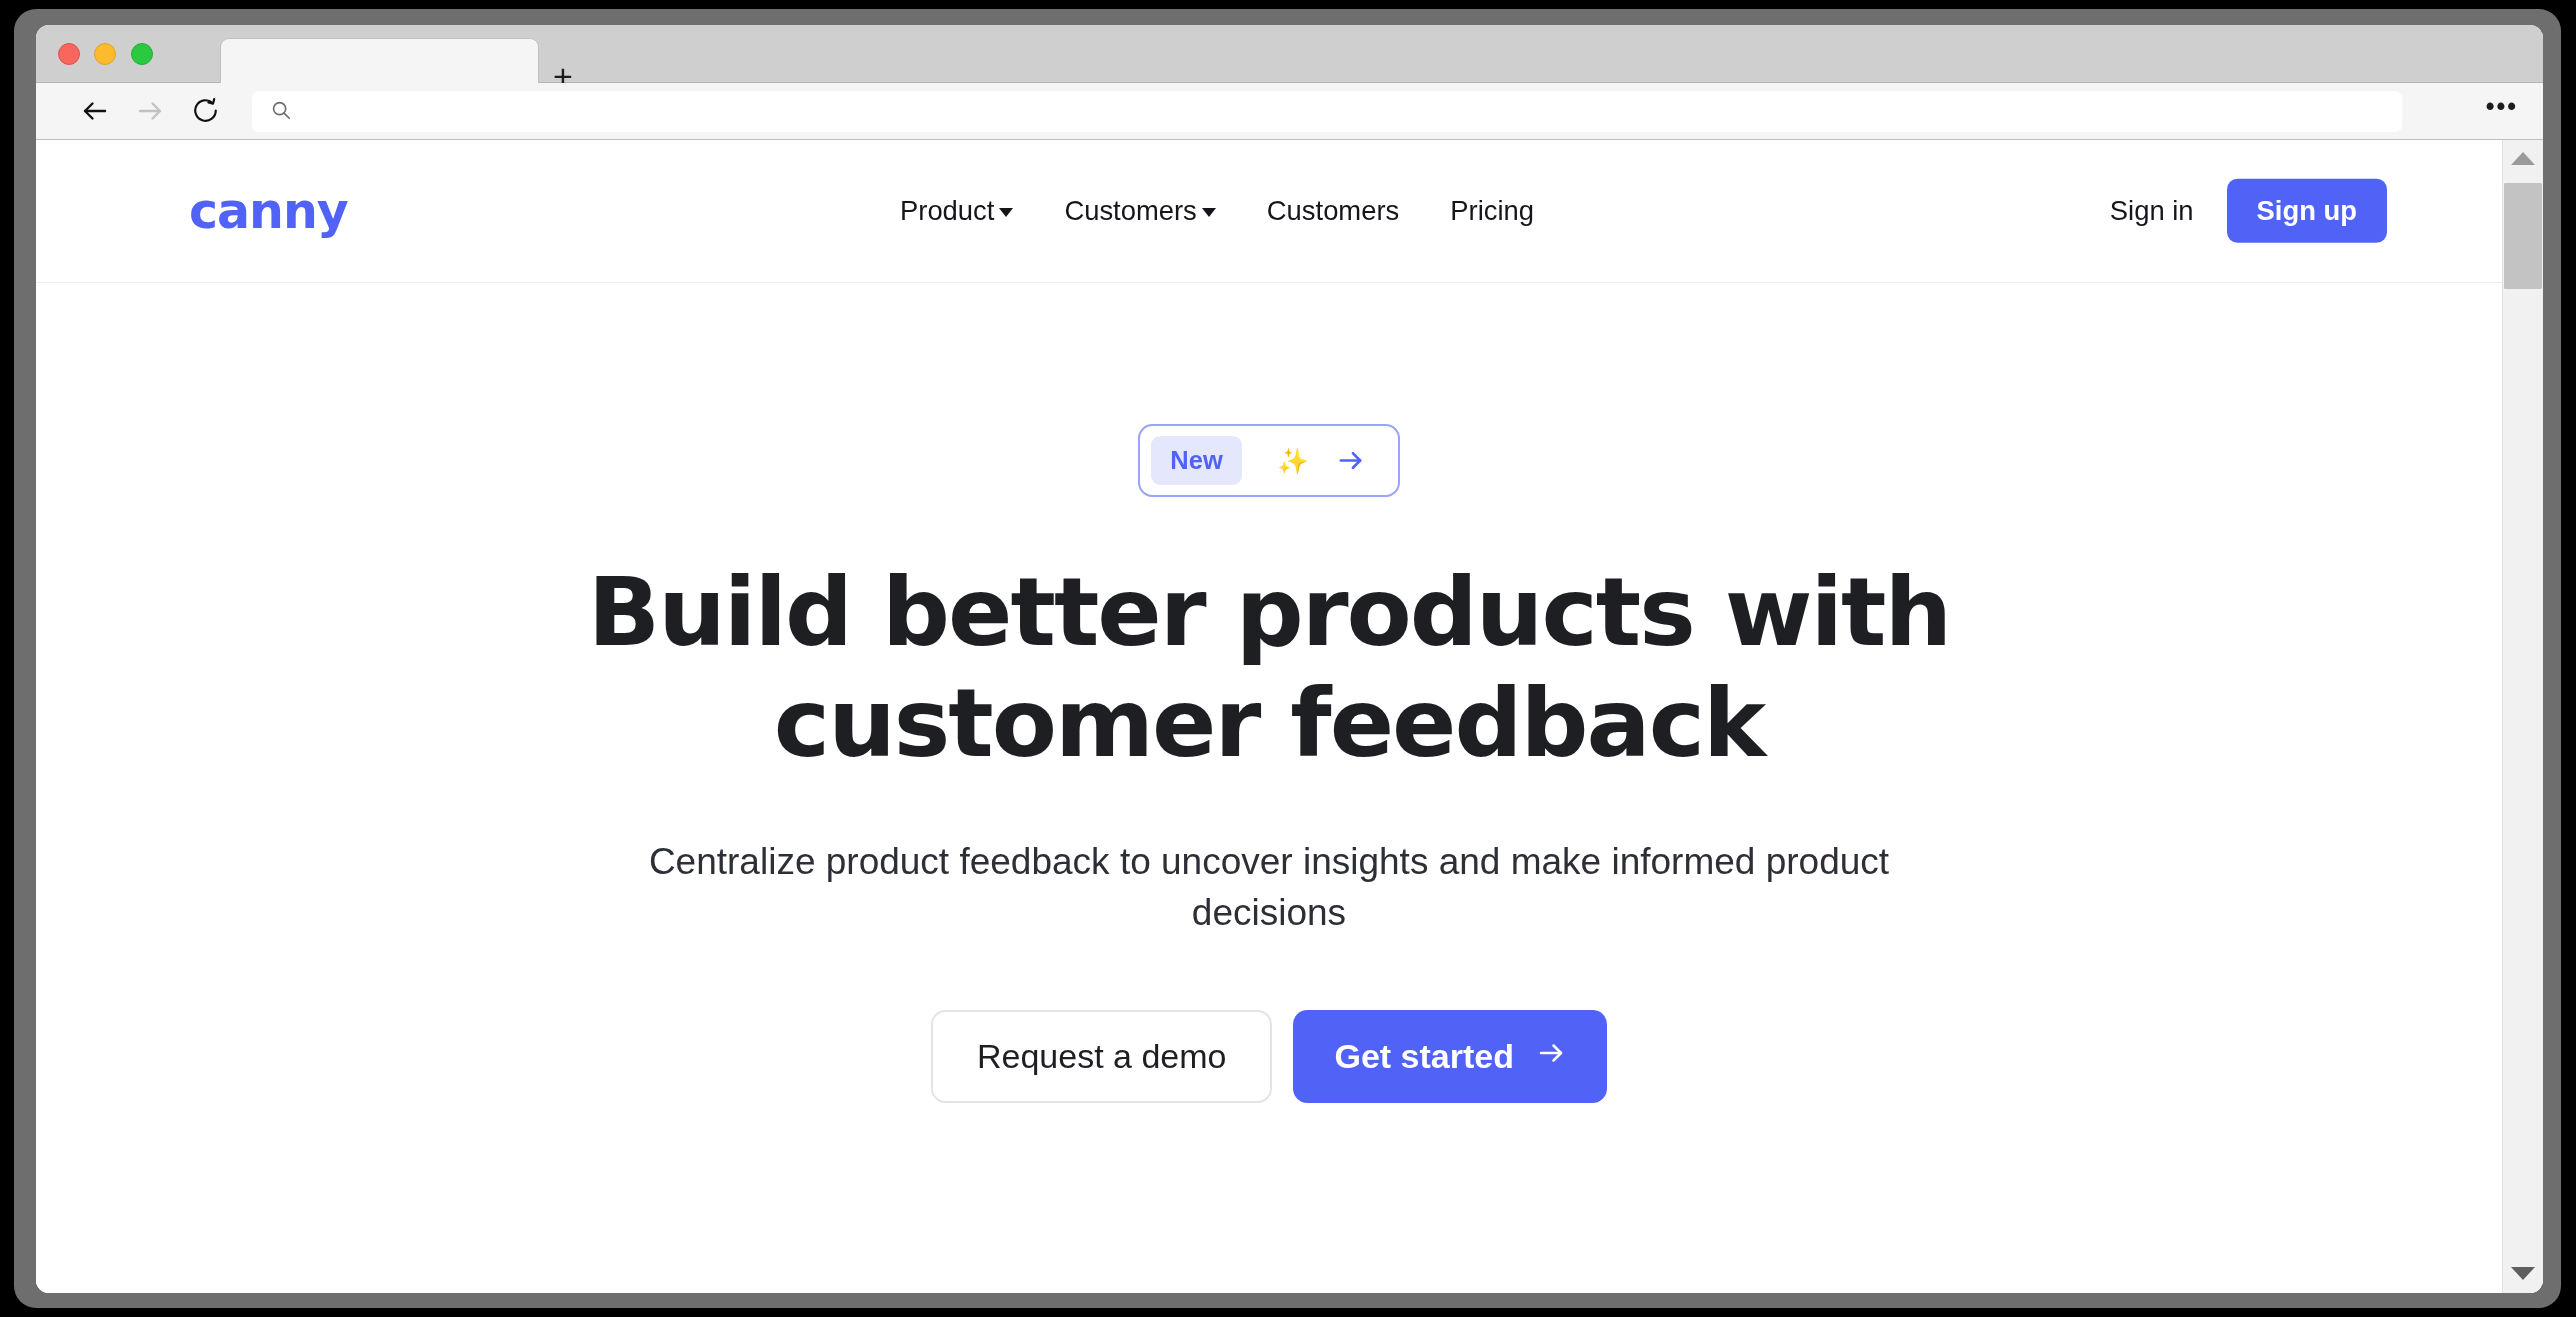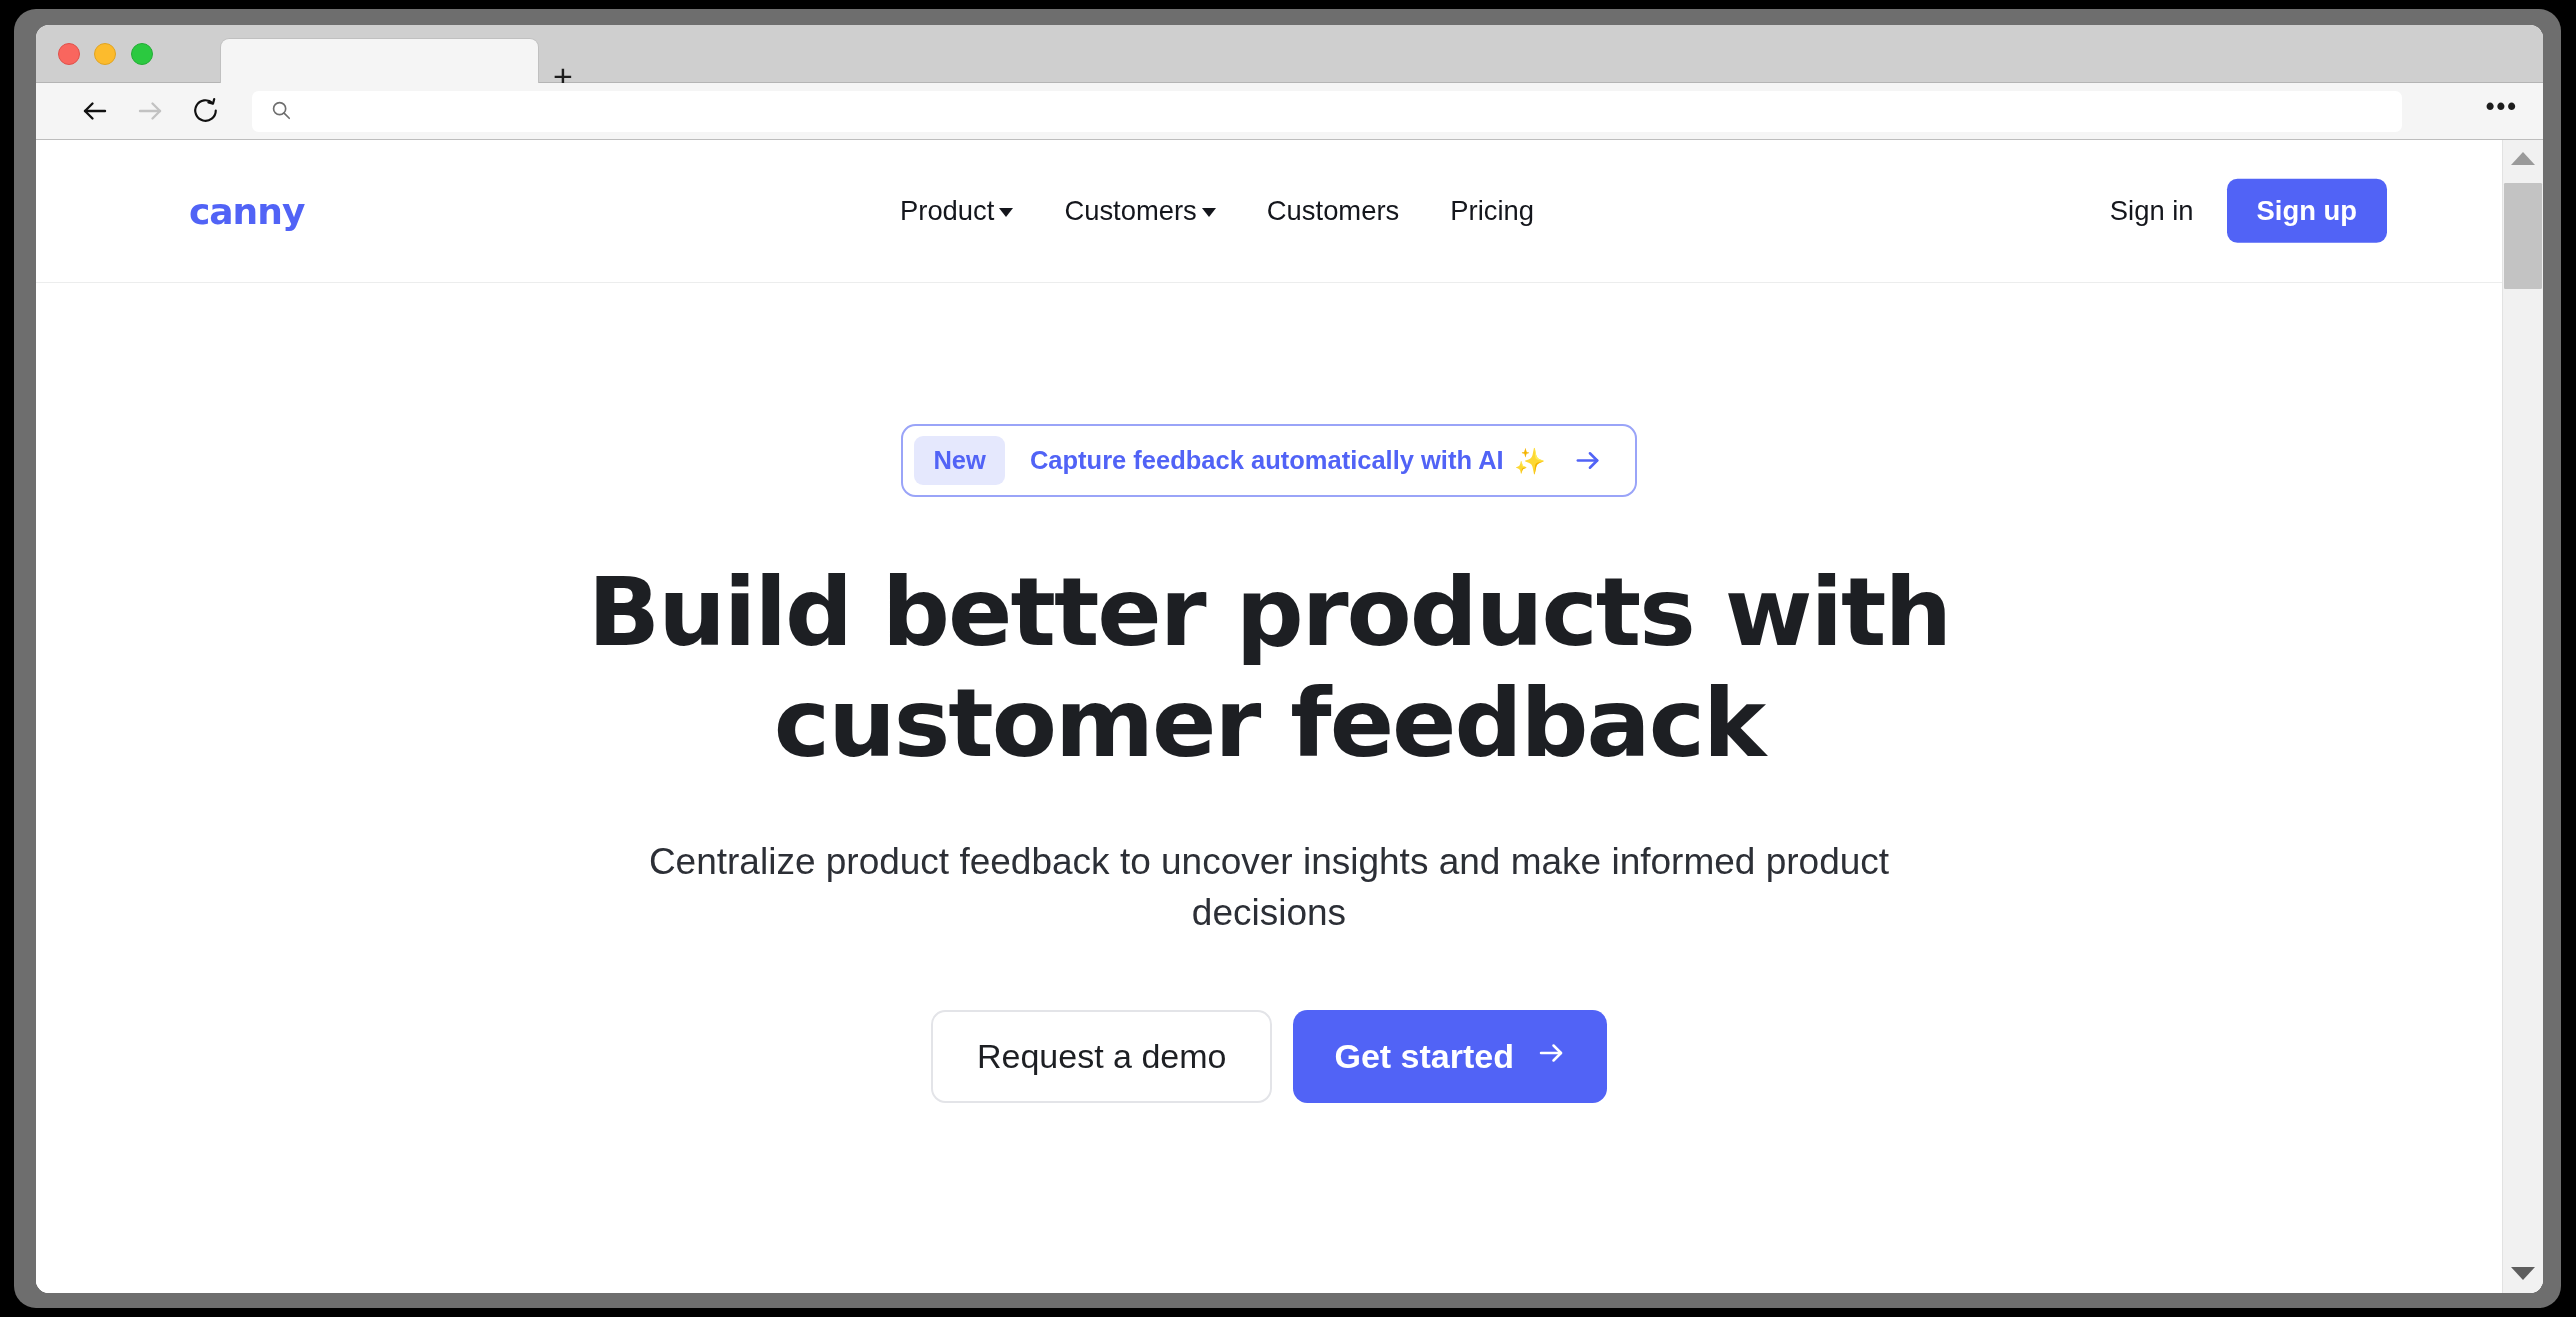--- a/index.html
+++ b/index.html
@@ -176,21 +176,21 @@
     border-bottom: 1.3px solid #eceded;
     display: flex;
     align-items: center;
   }
 
   #site-logo {
     position: absolute;
     left: 153px;
     top: 50%;
     transform: translateY(-50%);
-    font-size: 36px;
+    font-size: 49px;
     font-weight: 700;
     letter-spacing: -1px;
     color: #5163f6;
     cursor: pointer;
     font-family: "DejaVu Sans", sans-serif;
   }
 
   #primary-nav {
     position: absolute;
     left: 864px;
@@ -469,21 +469,20 @@
           <div id="header-actions">
             <div id="signin-link">Sign in</div>
             <button id="signup-button">Sign up</button>
           </div>
         </header>
 
         <section id="hero">
 
           <div id="announcement-pill">
             <span id="announcement-badge">New</span>
-            <span id="announcement-text">Capture feedback automatically with AI</span>
             <span id="announcement-sparkle">✨</span>
             <span id="announcement-arrow">
               <svg width="29" height="29" viewBox="0 0 24 24" fill="none" stroke="#5163f6" stroke-width="2.1" stroke-linecap="round" stroke-linejoin="round">
                 <line x1="4" y1="12" x2="20" y2="12"></line>
                   <polyline points="14,6 20,12 14,18"></polyline>
               </svg>
             </span>
           </div>
 
           <h1 id="hero-headline">Build better products with customer feedback</h1>

